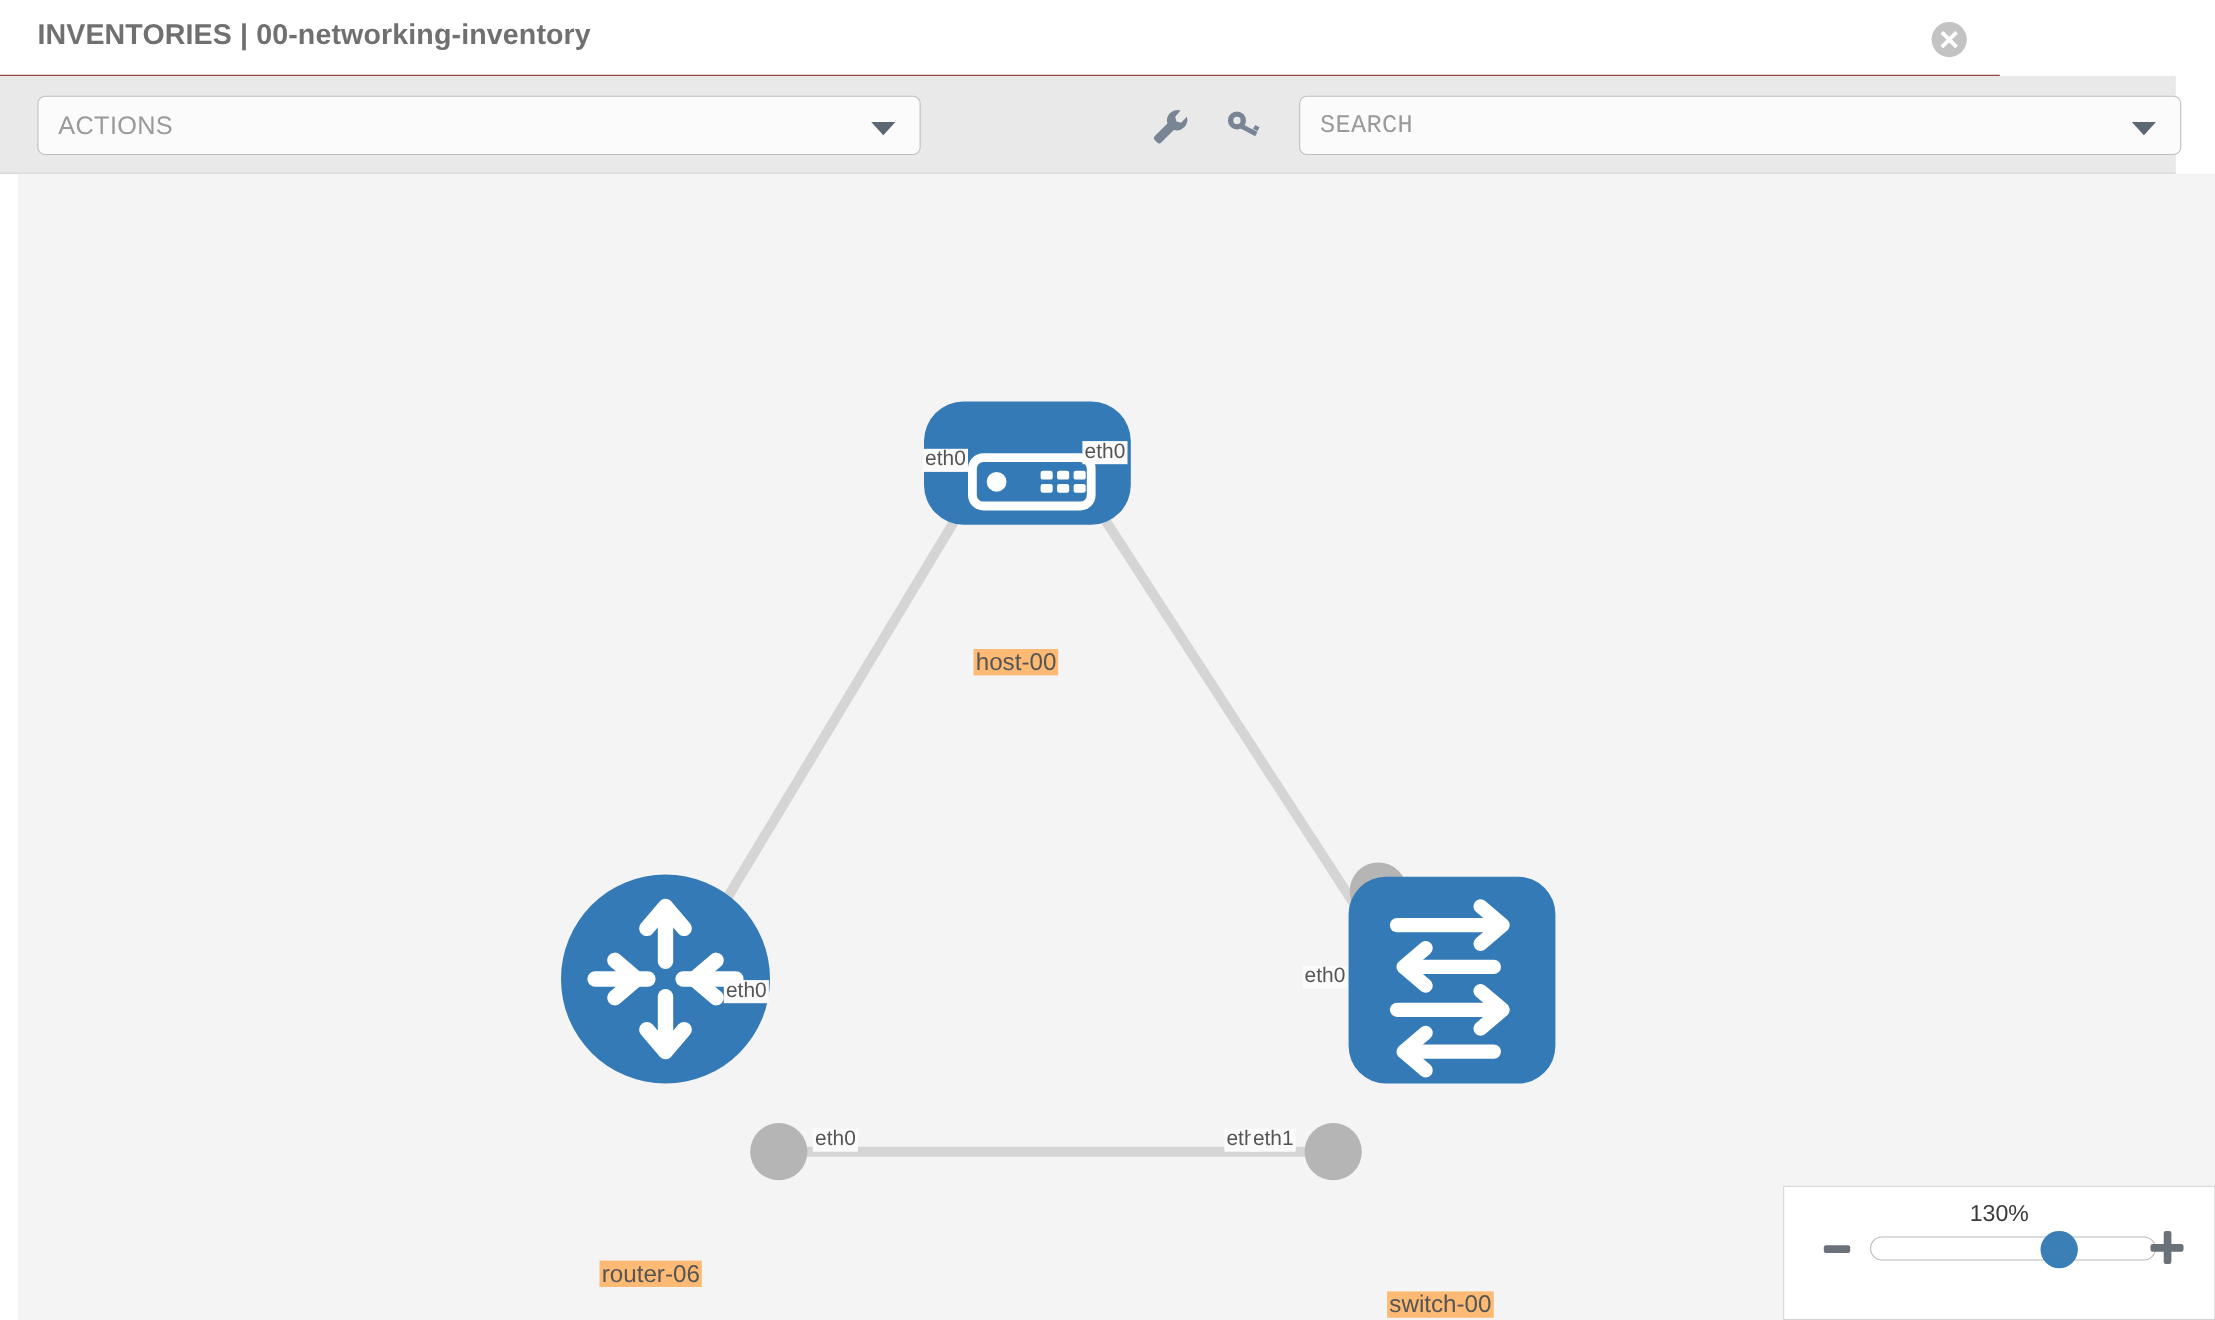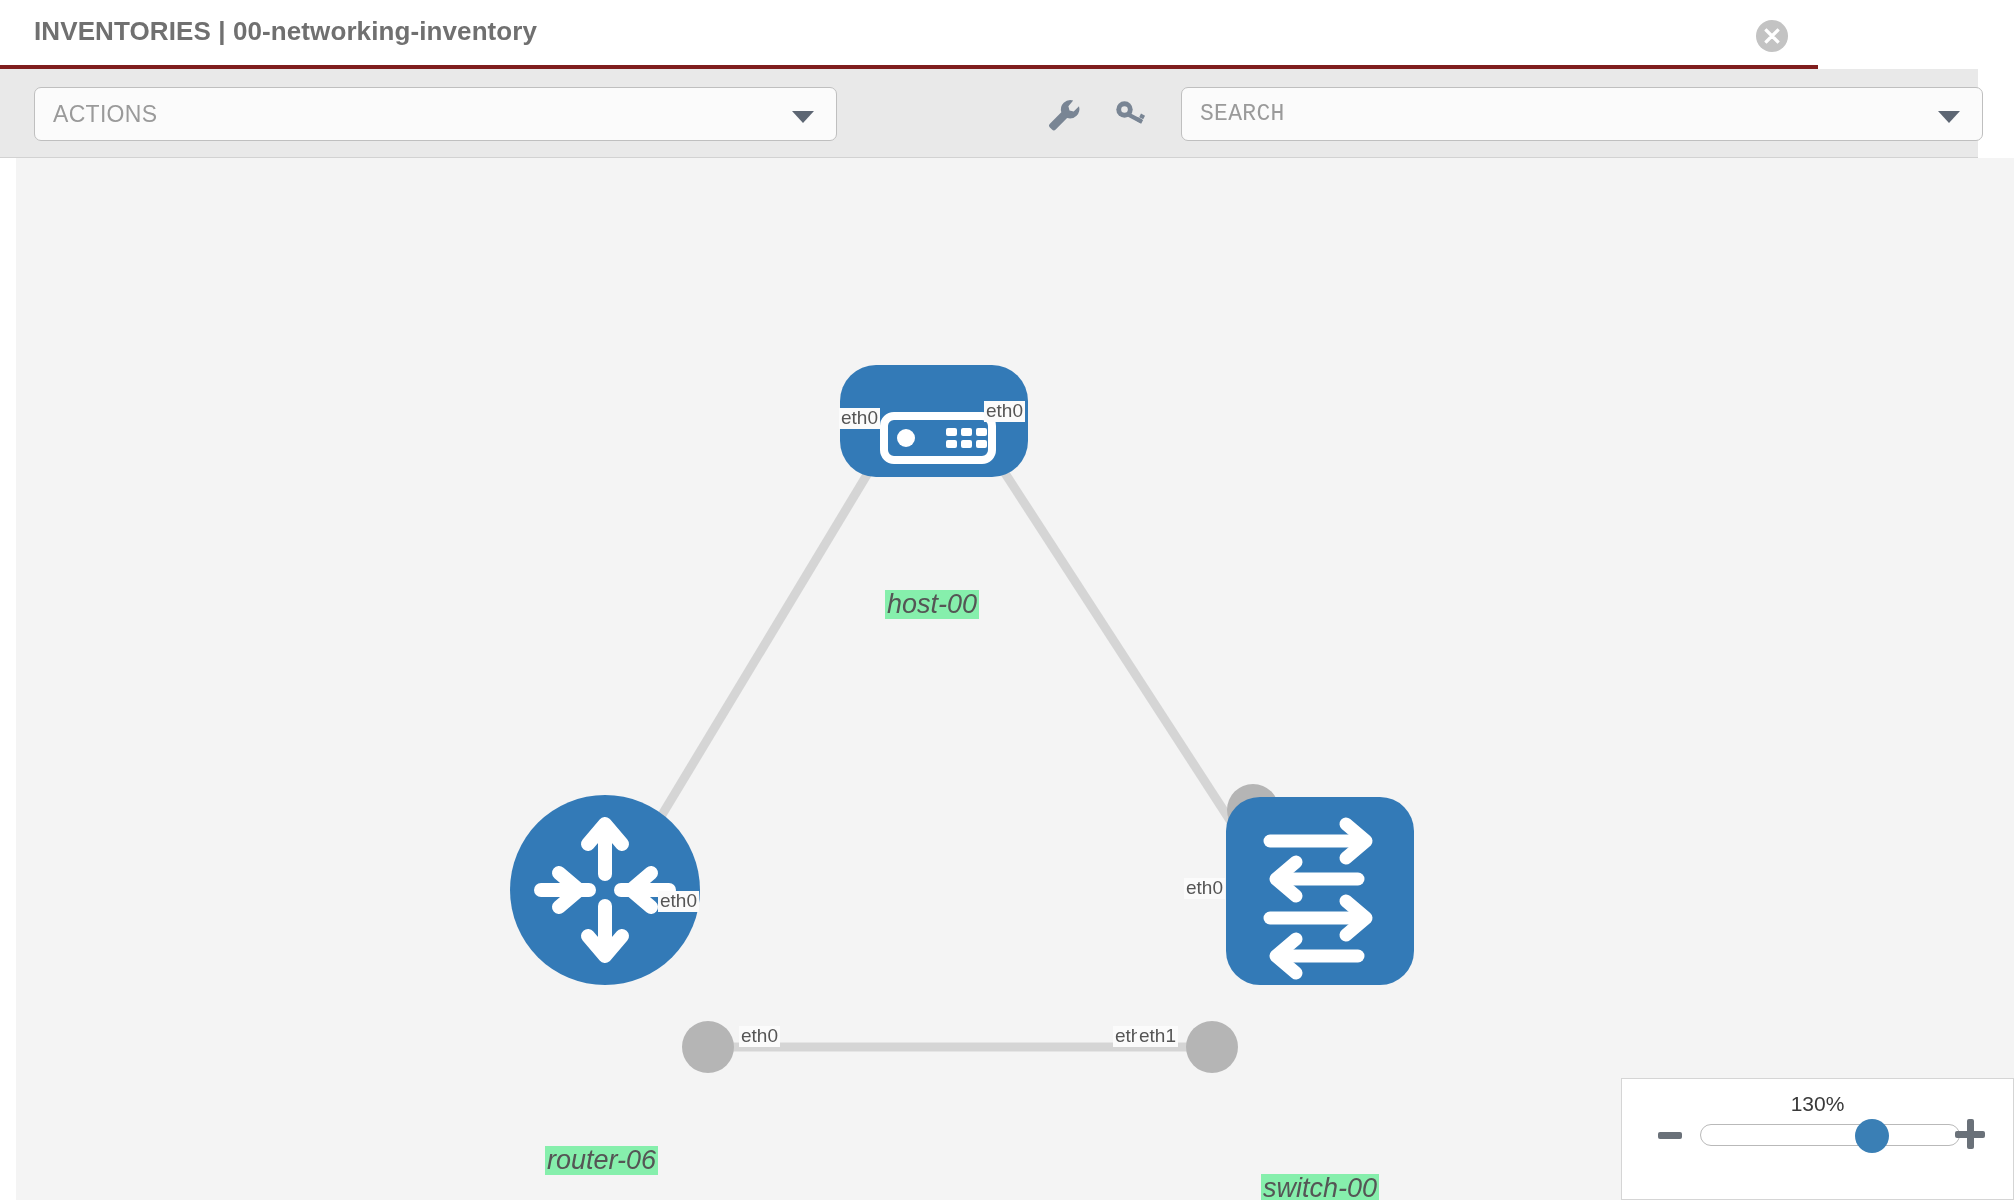--- a/index.html
+++ b/index.html
@@ -13,21 +13,21 @@
     position: relative;
     width: 2014px; height: 1200px;
     background: #ffffff;
   }
 
   
   .header {
     position: absolute; left: 0; top: 0;
     width: 1818px; height: 69px;
     background: #ffffff;
-    border-bottom: 4px solid #7f1d1d;
+    border-bottom: 1px solid #7f1d1d;
     box-sizing: border-box;
   }
   .page-title {
     position: absolute; left: 34px; top: 16px;
     font-size: 26px; font-weight: bold;
     color: #707070;
     letter-spacing: 0.1px;
     white-space: nowrap;
   }
   .close-btn {
@@ -98,27 +98,26 @@
     overflow: hidden;
   }
   .graph-svg {
     position: absolute; left: 0; top: 0;
     width: 2014px; height: 1042px;
   }
 
   
   .node-label {
     position: absolute;
-    font-size: 27px;
+    font-size: 22px;
     color: #555555;
-    background: #86efac;
+    background: #fdba74;
     white-space: nowrap;
     padding: 0 2px;
     line-height: 1.08;
-    font-style: italic;
   }
   .edge-label {
     position: absolute;
     font-size: 19px;
     color: #555555;
     background: #fbfbfb;
     white-space: nowrap;
     padding: 0 2px;
     line-height: 1.1;
   }

